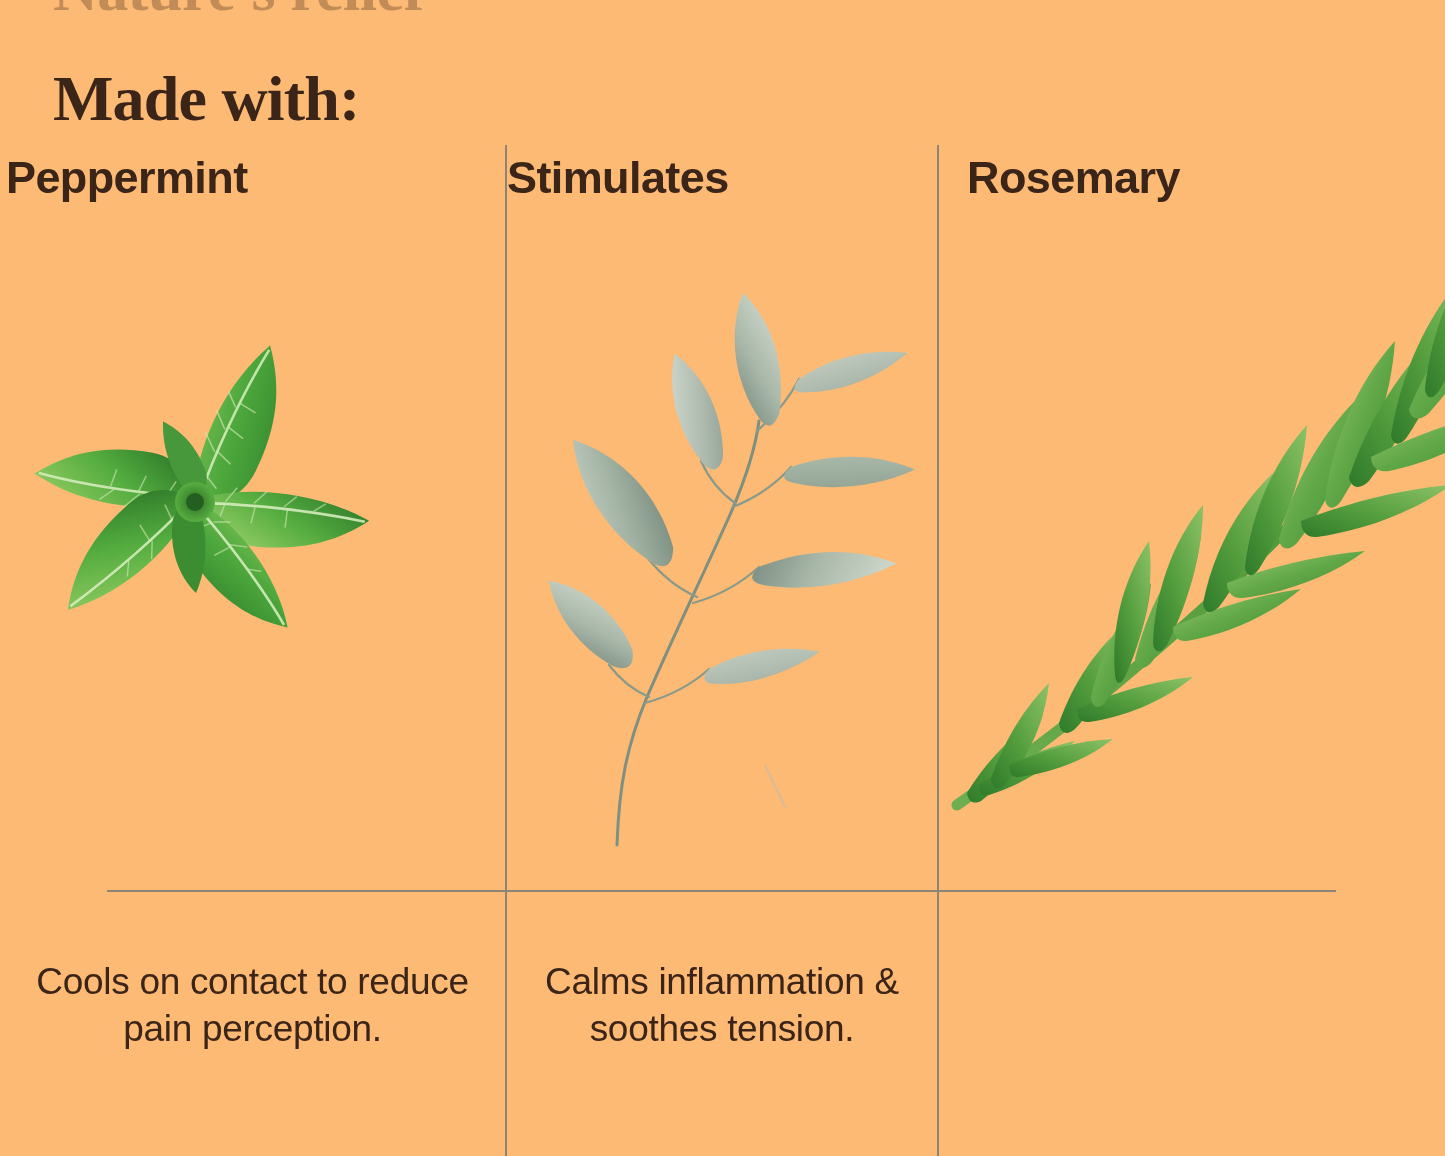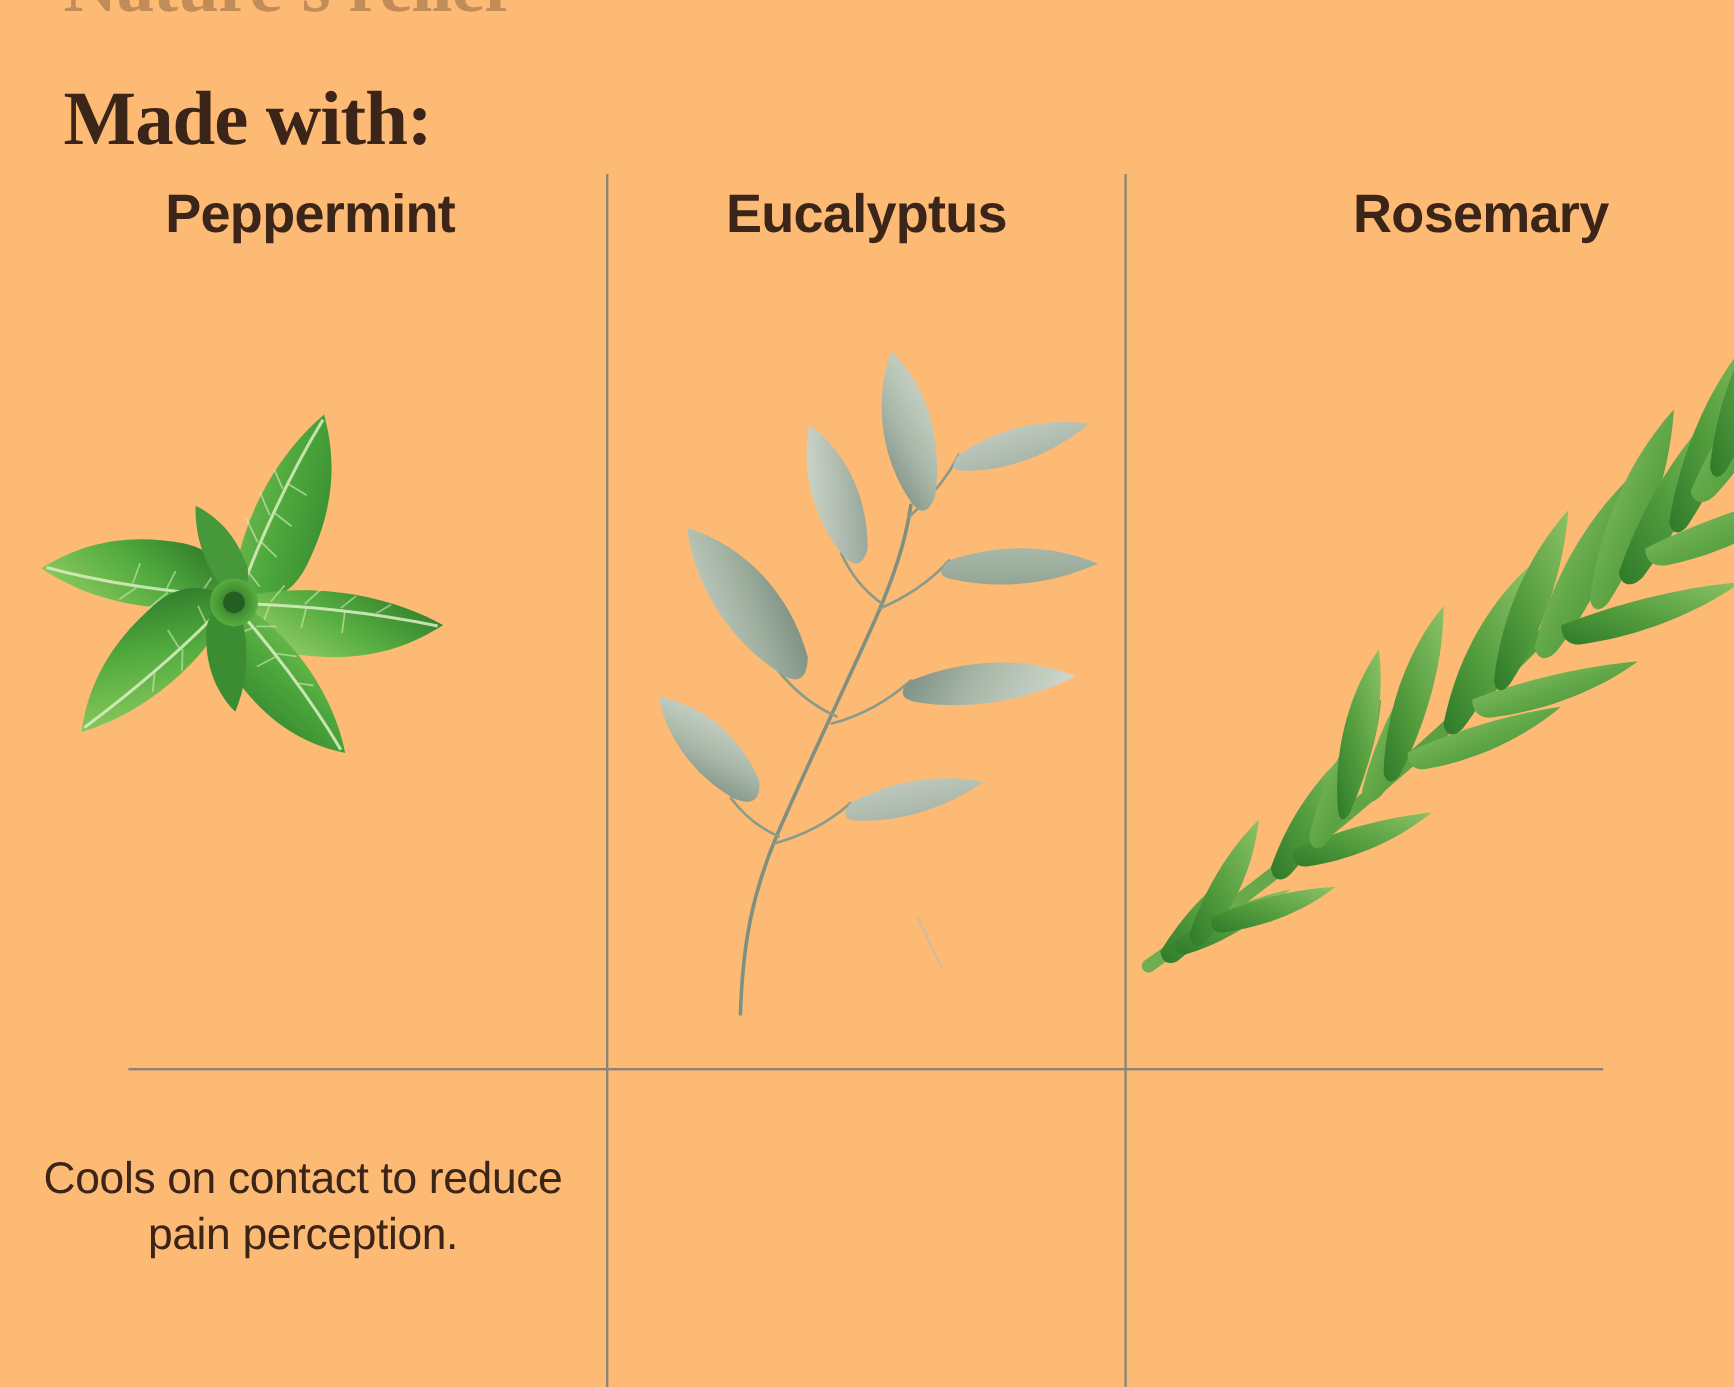--- a/index.html
+++ b/index.html
@@ -87,21 +87,20 @@
     height: 1156px;
   }
   .col-0 { left: 0px;    width: 505px; }
   .col-1 { left: 507px;  width: 430px; }
   .col-2 { left: 939px;  width: 506px; padding-left: 28px; }
 
   .col-head {
     position: absolute;
     top: 152px;
     width: 100%;
-    text-align: center;
     font-family: "Liberation Sans", sans-serif;
     font-weight: bold;
     font-size: 45px;
     line-height: 52px;
     color: #3B2418;
     letter-spacing: -0.6px;
   }
   .col-0 .col-head { padding-left: 6px; }
   .col-2 .col-head { padding-right: 10px; }
 
@@ -250,21 +249,21 @@
             <circle cx="0" cy="2" r="20" fill="url(#mintCore)"></circle>
             <circle cx="0" cy="2" r="9" fill="#245E20"></circle>
           </g>
         </svg>
       </div>
 
       <div class="col-desc">Cools on contact to reduce pain perception.</div>
     </div>
 
     <div class="col col-1">
-      <div class="col-head">Eucalyptus</div>
+      <div class="col-head">Stimulates</div>
 
       <div class="col-art">
         <svg viewBox="0 0 430 620" width="430" height="620" aria-hidden="true">
           <defs>
             <linearGradient id="euA" x1="0" y1="1" x2="1" y2="0">
               <stop offset="0%" stop-color="#7D9084"></stop>
               <stop offset="45%" stop-color="#A9B8A9"></stop>
               <stop offset="100%" stop-color="#CFD8CC"></stop>
             </linearGradient>
             <linearGradient id="euB" x1="1" y1="1" x2="0" y2="0">
@@ -319,20 +318,21 @@
             <path d="M0,0 C -14,-40 -8,-88 16,-122 C 40,-82 38,-36 22,4 C 12,18 5,16 0,0 Z" fill="url(#euA)"></path>
           </g>
           <g transform="translate(292,134) rotate(44)">
             <path d="M0,0 C 8,-38 28,-70 60,-94 C 56,-54 38,-18 14,5 C 6,14 1,12 0,0 Z" fill="url(#euB)"></path>
           </g>
 
           <path d="M258,520 L 278,562" stroke="#C9B9A6" stroke-width="2" fill="none" opacity="0.75"></path>
         </svg>
       </div>
 
+      <div class="col-desc">Calms inflammation &amp; soothes tension.</div>
     </div>
 
     <div class="col col-2">
       <div class="col-head">Rosemary</div>
 
       <div class="col-art">
         <svg viewBox="0 0 506 620" width="506" height="620" aria-hidden="true">
           <defs>
             <linearGradient id="roA" x1="0" y1="1" x2="1" y2="0">
               <stop offset="0%" stop-color="#2F7A2A"></stop>

